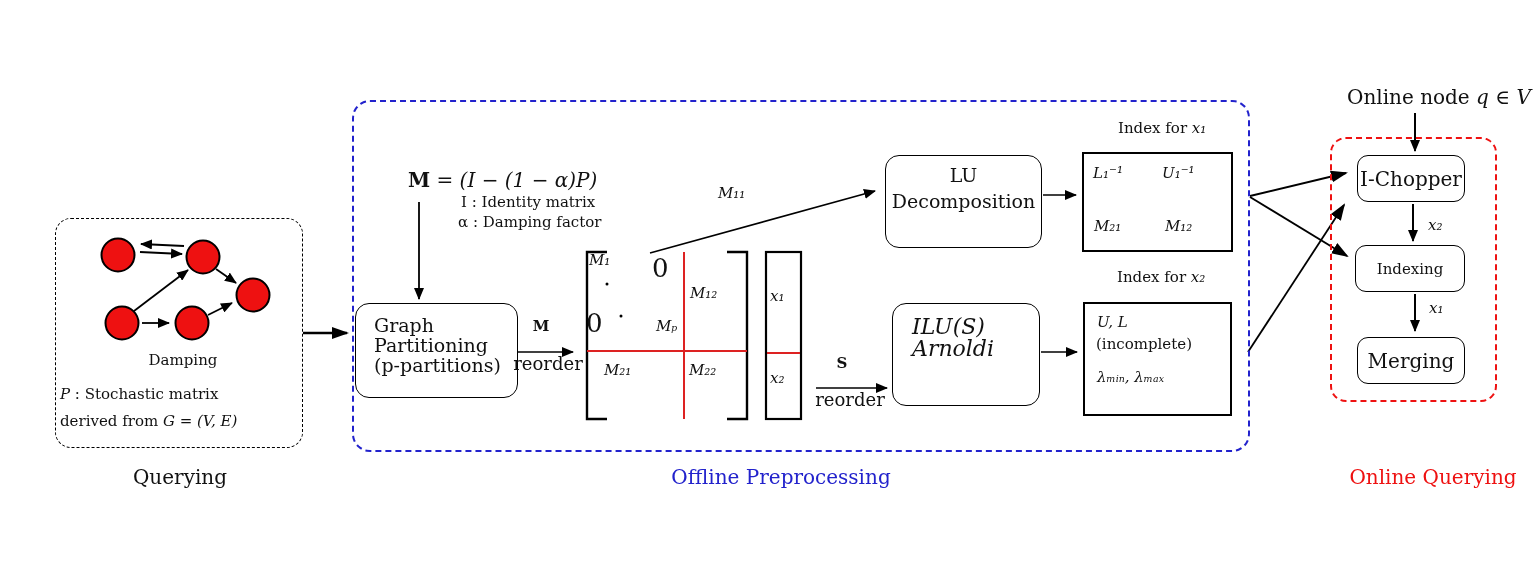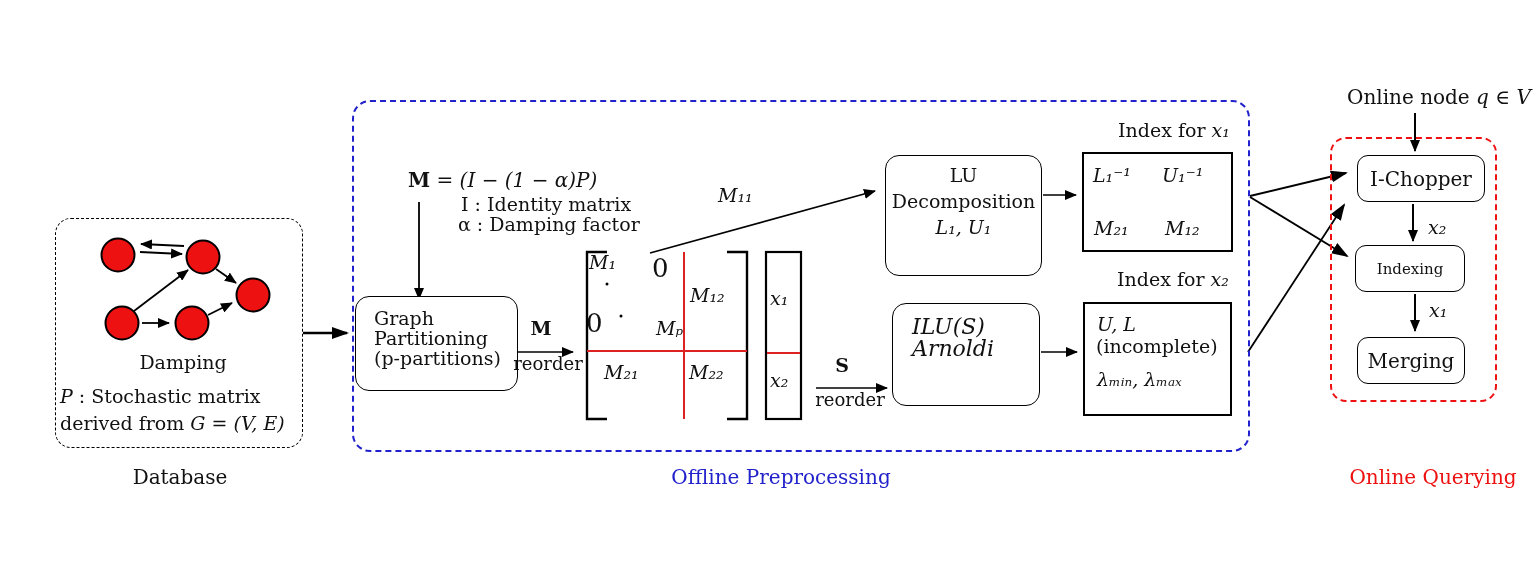--- a/index.html
+++ b/index.html
@@ -1,21 +1,21 @@
 <!DOCTYPE html>
 <html><head>
 <meta charset="utf-8">
 <style>
   html,body{margin:0;padding:0;background:#fff;}
   .canvas{
     position:relative;width:1539px;height:564px;background:#ffffff;overflow:hidden;
     font-family:"DejaVu Serif","DejaVu Sans",serif;color:#111;
   }
   .layer{position:absolute;left:0;top:0;pointer-events:none;}
-  .t{position:absolute;white-space:nowrap;font-size:19px;line-height:1.15;}
+  .t{position:absolute;white-space:nowrap;font-size:15px;line-height:1.15;}
   .t20{font-size:20px;}
   .t18{font-size:18px;}
   .t26{font-size:26px;}
   .m{font-style:italic;}
   .b{font-weight:bold;}
   .cx{transform:translateX(-50%);}
   .box{position:absolute;background:#fff;border:1.6px solid #000;border-radius:14px;box-sizing:border-box;}
   .sharp{border:2.5px solid #000;border-radius:0;}
   .dash{position:absolute;background:transparent;box-sizing:border-box;}
   .flexc{display:flex;align-items:center;justify-content:center;}
@@ -82,27 +82,27 @@
     </g>
   </svg>
 
   <div class="dash" style="left:55px;top:218px;width:248px;height:230px;border:1.6px dashed #000;border-radius:16px;"></div>
   <div class="dash" style="left:352px;top:100px;width:898px;height:352px;border:2px dashed #2222cc;border-radius:18px;"></div>
   <div class="dash" style="left:1330px;top:137px;width:167px;height:265px;border:2px dashed #ee1111;border-radius:16px;"></div>
 
   <div class="t cx" style="left:183px;top:352px;"><span>Damping</span></div>
   <div class="t" style="left:60px;top:413px;"><span>derived from </span><span class="m">G = (V, E)</span></div>
   <div class="t" style="left:60px;top:386px;"><span class="m">P</span><span> : Stochastic matrix</span></div>
-  <div class="t t20 cx" style="left:180px;top:466px;"><span>Database</span></div>
+  <div class="t t20 cx" style="left:180px;top:466px;"><span>Querying</span></div>
 
   <div class="t t20" style="left:408px;top:169px;"><span class="b">M</span><span class="m"> = (I − (1 − α)P)</span></div>
   <div class="t" style="left:461px;top:194px;"><span>I : Identity matrix</span></div>
   <div class="t" style="left:458px;top:214px;"><span>α : Damping factor</span></div>
 
-  <div class="box" style="left:355px;top:296px;width:163px;height:95px;">
+  <div class="box" style="left:355px;top:303px;width:163px;height:95px;">
     <div style="padding:11px 0 0 18px;font-size:19px;line-height:20px;">
       <div>Graph</div>
       <div>Partitioning</div>
       <div>(p-partitions)</div>
     </div>
   </div>
 
   <div class="t b cx" style="left:541px;top:318px;"><span>M</span></div>
   <div class="t t18 cx" style="left:548px;top:354px;"><span>reorder</span></div>
 
@@ -111,25 +111,24 @@
   <div class="t t26" style="left:586px;top:309px;"><span>0</span></div>
   <div class="t m" style="left:656px;top:318px;"><span>Mₚ</span></div>
   <div class="t m" style="left:690px;top:285px;"><span>M₁₂</span></div>
   <div class="t m" style="left:604px;top:362px;"><span>M₂₁</span></div>
   <div class="t m" style="left:689px;top:362px;"><span>M₂₂</span></div>
   <div class="t m" style="left:770px;top:288px;"><span>x₁</span></div>
   <div class="t m" style="left:770px;top:370px;"><span>x₂</span></div>
 
   <div class="t m" style="left:718px;top:185px;"><span>M₁₁</span></div>
 
-  <div class="box" style="left:885px;top:155px;width:157px;height:121px;text-align:center;">
+  <div class="box" style="left:885px;top:155px;width:157px;height:93px;text-align:center;">
     <div style="padding-top:6px;font-size:19px;line-height:26px;">
       <div>LU</div>
       <div>Decomposition</div>
-      <div class="m">L₁, U₁</div>
     </div>
   </div>
 
   <div class="box" style="left:892px;top:303px;width:148px;height:103px;">
     <div style="padding:12px 0 0 19px;font-size:22px;line-height:22px;">
       <div class="m">ILU(S)</div>
       <div class="m">Arnoldi</div>
     </div>
   </div>
 
@@ -146,21 +145,21 @@
   <div class="t" style="left:1117px;top:269px;"><span>Index for </span><span class="m">x₂</span></div>
   <div class="box sharp" style="left:1083px;top:302px;width:149px;height:114px;"></div>
   <div class="t m" style="left:1097px;top:314px;"><span>U, L</span></div>
   <div class="t" style="left:1096px;top:336px;"><span>(incomplete)</span></div>
   <div class="t m" style="left:1097px;top:369px;"><span>λₘᵢₙ, λₘₐₓ</span></div>
 
   <div class="t t20 cx blue" style="left:781px;top:466px;"><span>Offline Preprocessing</span></div>
 
   <div class="t t20" style="left:1347px;top:86px;"><span>Online node </span><span class="m">q ∈ V</span></div>
 
-  <div class="box flexc" style="left:1357px;top:155px;width:128px;height:47px;border-radius:11px;font-size:20px;">
+  <div class="box flexc" style="left:1357px;top:155px;width:108px;height:47px;border-radius:11px;font-size:20px;">
       <span>I-Chopper</span>
     </div>
   <div class="t m" style="left:1428px;top:217px;"><span>x₂</span></div>
   <div class="box flexc" style="left:1355px;top:245px;width:110px;height:47px;border-radius:11px;font-size:15px;">
       <span>Indexing</span>
     </div>
   <div class="t m" style="left:1429px;top:300px;"><span>x₁</span></div>
   <div class="box flexc" style="left:1357px;top:337px;width:108px;height:47px;border-radius:11px;font-size:20px;">
       <span>Merging</span>
     </div>

